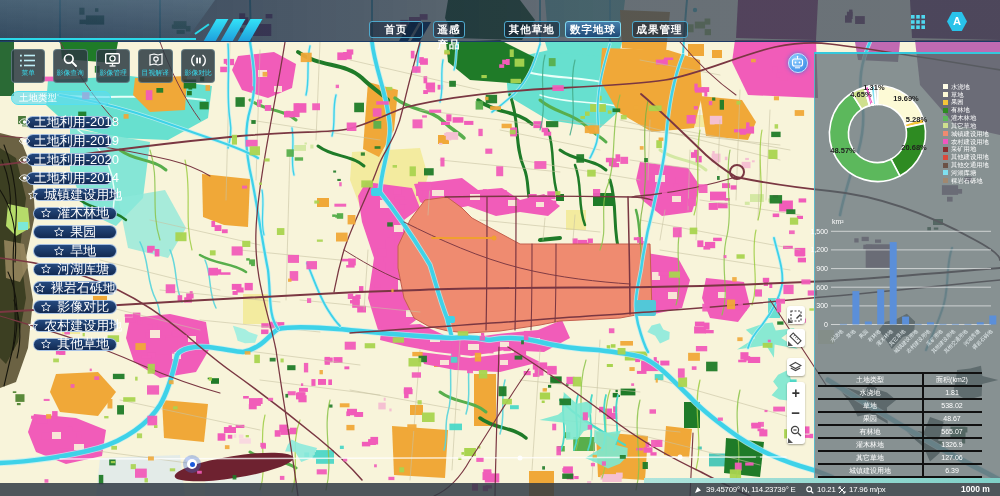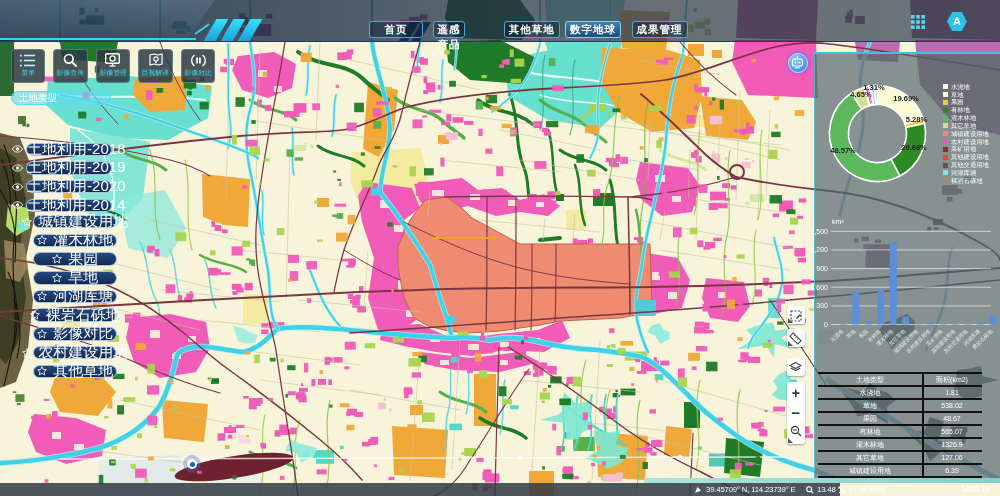--- a/index.html
+++ b/index.html
@@ -30,34 +30,34 @@
 .tool{position:absolute;top:49px;width:34.5px;height:34px;background:rgba(44,58,66,0.86);
  border:1px solid rgba(120,150,160,0.6);border-radius:4px;z-index:15;text-align:center;}
 .ticon{margin-top:3px;height:15px;}
 .tlabel{font-size:7.6px;color:#38d8ea;white-space:nowrap;transform:scale(0.9);line-height:10px;}
 
 #lupill{position:absolute;left:11px;top:90.5px;width:100px;height:14px;z-index:15;
  border:1.5px solid #55e0f0;border-radius:8px;background:rgba(95,220,240,0.65);
  color:#fff;font-size:9.5px;line-height:11.5px;padding-left:7px;}
 .pill{position:absolute;height:13.6px;z-index:15;display:flex;align-items:center;justify-content:center;
  background:linear-gradient(180deg,#24497e,#122a52);border:1px solid rgba(200,225,255,0.8);
- border-radius:7px;color:#fff;font-size:15px;white-space:nowrap;margin-top:27px;}
+ border-radius:7px;color:#fff;font-size:13px;white-space:nowrap;}
 
 #rpanel{position:absolute;left:813.5px;top:52px;width:186.5px;height:426px;z-index:10;
  background:rgba(88,102,108,0.70);backdrop-filter:saturate(0.35);border-top:2px solid #35c8dc;border-left:1px solid rgba(80,200,220,0.75);}
 
 .ctl{position:absolute;left:787px;width:17.5px;height:17.5px;background:#fff;border-radius:3px;
  z-index:12;text-align:center;padding-top:2px;box-shadow:0 1px 2px rgba(0,0,0,0.35);}
 .ctlgroup{position:absolute;left:787px;width:17.5px;background:#fff;border-radius:3px;z-index:12;
  box-shadow:0 1px 2px rgba(0,0,0,0.35);}
 .zi{position:absolute;left:0;width:17.5px;text-align:center;color:#333;font-weight:bold;line-height:16px;}
 
 #scalebar{position:absolute;left:644px;top:478px;width:356px;height:4.5px;z-index:11;
  background:linear-gradient(90deg,#aee4dc,#7fd0c8);}
-#bottombar{position:absolute;left:0;top:482.5px;width:840px;height:13.5px;z-index:11;
+#bottombar{position:absolute;left:0;top:482.5px;width:1000px;height:13.5px;z-index:11;
  background:rgba(48,58,68,0.85);color:#fff;font-size:7.8px;letter-spacing:-0.2px;line-height:13.5px;}
 #bottombar span{position:absolute;white-space:nowrap;}
 </style></head>
 <body>
 <div id="stage">
 <svg id="map" width="1000" height="496" viewBox="0 0 1000 496">
       <rect width="1000" height="496" fill="#f8f4da"></rect>
       <polygon points="448.0,0.0 520.0,0.0 535.0,20.0 522.0,40.0 455.0,38.0 445.0,18.0" fill="#1f7b28"></polygon>
       <polygon points="545.0,0.0 625.0,0.0 620.0,40.0 548.0,36.0" fill="#67e0cf"></polygon>
       <polygon points="738.0,0.0 818.0,0.0 816.0,40.0 736.0,38.0" fill="#f15cb9"></polygon>
@@ -1384,20 +1384,20 @@
 <div id="scalebar"></div>
 <div id="bottombar">
  <svg style="position:absolute;left:694px;top:3px;" width="8" height="8" viewBox="0 0 8 8">
         <path d="M1,7 L7,4.5 L3.5,1 Z" fill="#fff"></path>
       </svg>
  <span style="left:706px;">39.45709° N, 114.23739° E</span>
  <svg style="position:absolute;left:806px;top:3px;" width="8" height="8" viewBox="0 0 8 8">
         <circle cx="3.2" cy="3.2" r="2.4" fill="none" stroke="#fff" stroke-width="1.1"></circle>
         <line x1="5" y1="5" x2="7.3" y2="7.3" stroke="#fff" stroke-width="1.2"></line>
       </svg>
- <span style="left:817px;">13.48</span>
+ <span style="left:817px;">10.21</span>
  <svg style="position:absolute;left:838px;top:3px;" width="8" height="8" viewBox="0 0 8 8">
         <path d="M1,1 L7,7 M1,7 L7,1" stroke="#fff" stroke-width="1" fill="none"></path>
         <path d="M1,1 L3,1 M1,1 L1,3 M7,7 L5,7 M7,7 L7,5" stroke="#fff" stroke-width="1"></path>
       </svg>
  <span style="left:849px;">17.96 m/px</span>
  <span style="left:961px;font-weight:bold;font-size:8.5px;letter-spacing:0;">1000 m</span>
 </div>
 </div>
 </body></html>

